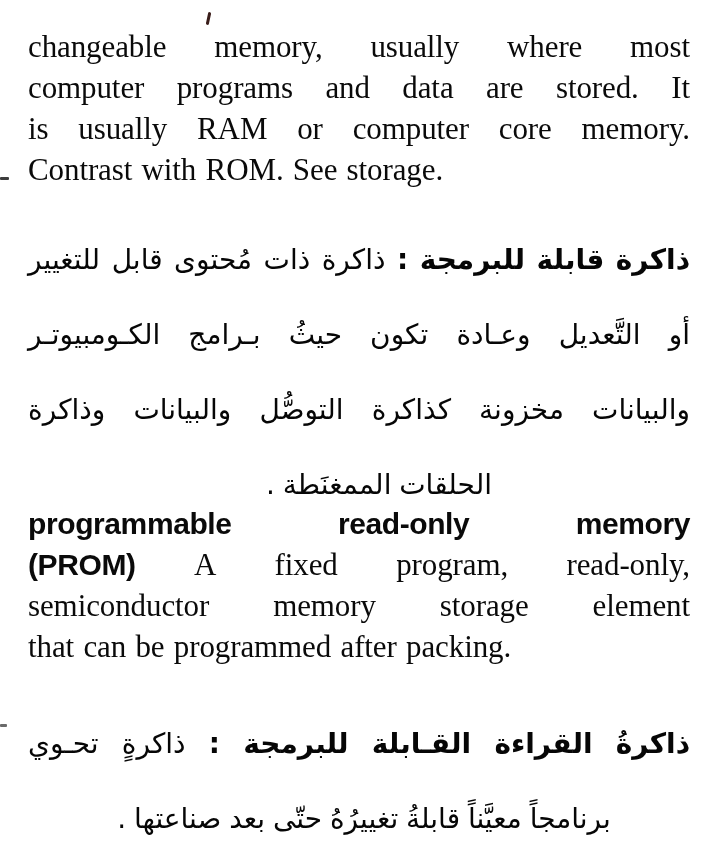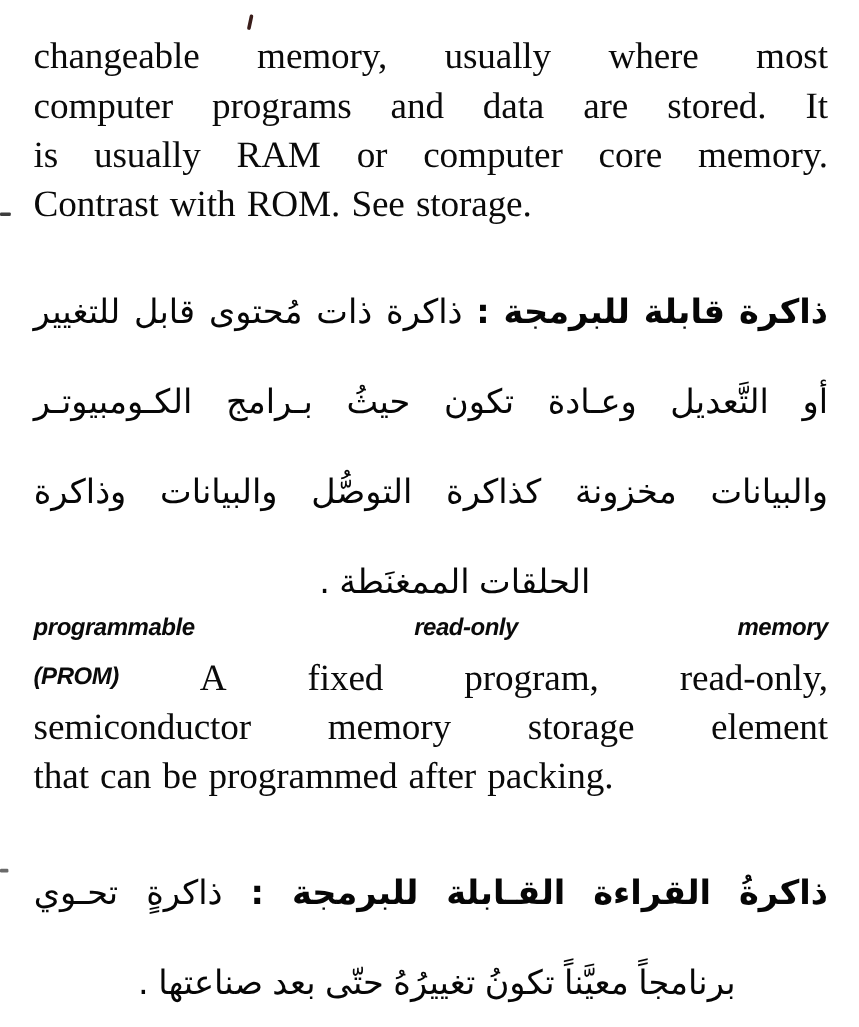--- a/index.html
+++ b/index.html
@@ -46,23 +46,22 @@
     text-align: right;
   }
   .en-line.last .w + .w { margin-left: 0.30em; }
 
   .en-line .w { display: inline-block; }
 
   
   .hw {
     font-family: "Liberation Sans", "DejaVu Sans", sans-serif;
     font-weight: bold;
-    font-size: 20px;
+    font-size: 30px;
     letter-spacing: -0.4px;
-    font-style: italic;
   }
 
   
   .ar-block {
     direction: rtl;
     text-align: right;
     unicode-bidi: isolate;
   }
   .ar-line {
     font-family: "DejaVu Sans", "Liberation Sans", sans-serif;
@@ -244,21 +243,21 @@
       <span class="w ar-hw">القـابلة</span>
       <span class="w ar-hw">للبرمجة</span>
       <span class="w ar-hw">:</span>
       <span class="w">ذاكرةٍ</span>
       <span class="w">تحـوي</span>
     </div>
 
     <div class="ar-line ar-last" style="padding-left:10px;">
       <span class="w">برنامجاً</span>
       <span class="w">معيَّناً</span>
-      <span class="w">تكونُ</span>
+      <span class="w">قابلةُ</span>
       <span class="w">تغييرُهُ</span>
       <span class="w">حتّى</span>
       <span class="w">بعد</span>
       <span class="w">صناعتها</span>
       <span class="w">.</span>
     </div>
   </div>
 
 </div>
 

